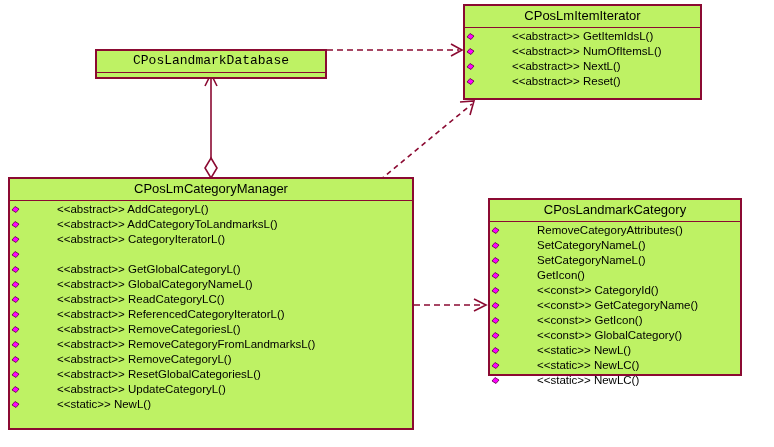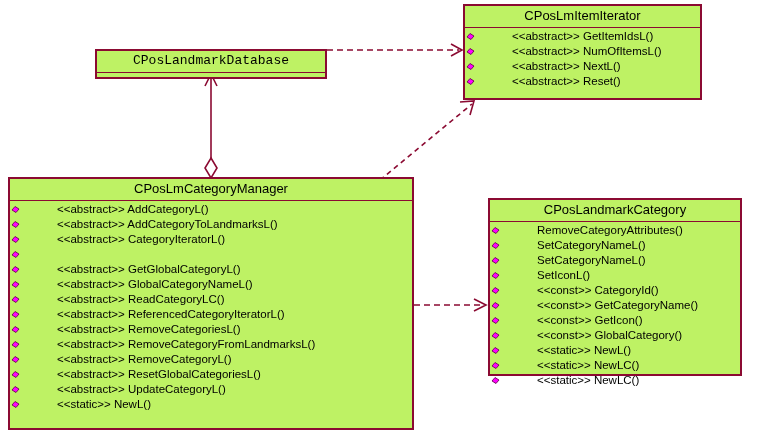--- a/index.html
+++ b/index.html
@@ -296,21 +296,21 @@
             </svg>
           </span>
         <span class="member-label">SetCategoryNameL()</span>
       </div>
       <div class="member">
         <span class="marker">
             <svg width="9" height="9" viewBox="0 0 9 9">
               <polygon points="1,5 4,1.5 8,4 5,7.5" fill="#ff00ff" stroke="#5a0040" stroke-width="0.8"></polygon>
             </svg>
           </span>
-        <span class="member-label">SetIconL()</span>
+        <span class="member-label">GetIcon()</span>
       </div>
       <div class="member">
         <span class="marker">
             <svg width="9" height="9" viewBox="0 0 9 9">
               <polygon points="1,5 4,1.5 8,4 5,7.5" fill="#ff00ff" stroke="#5a0040" stroke-width="0.8"></polygon>
             </svg>
           </span>
         <span class="member-label">&lt;&lt;const&gt;&gt; CategoryId()</span>
       </div>
       <div class="member">

